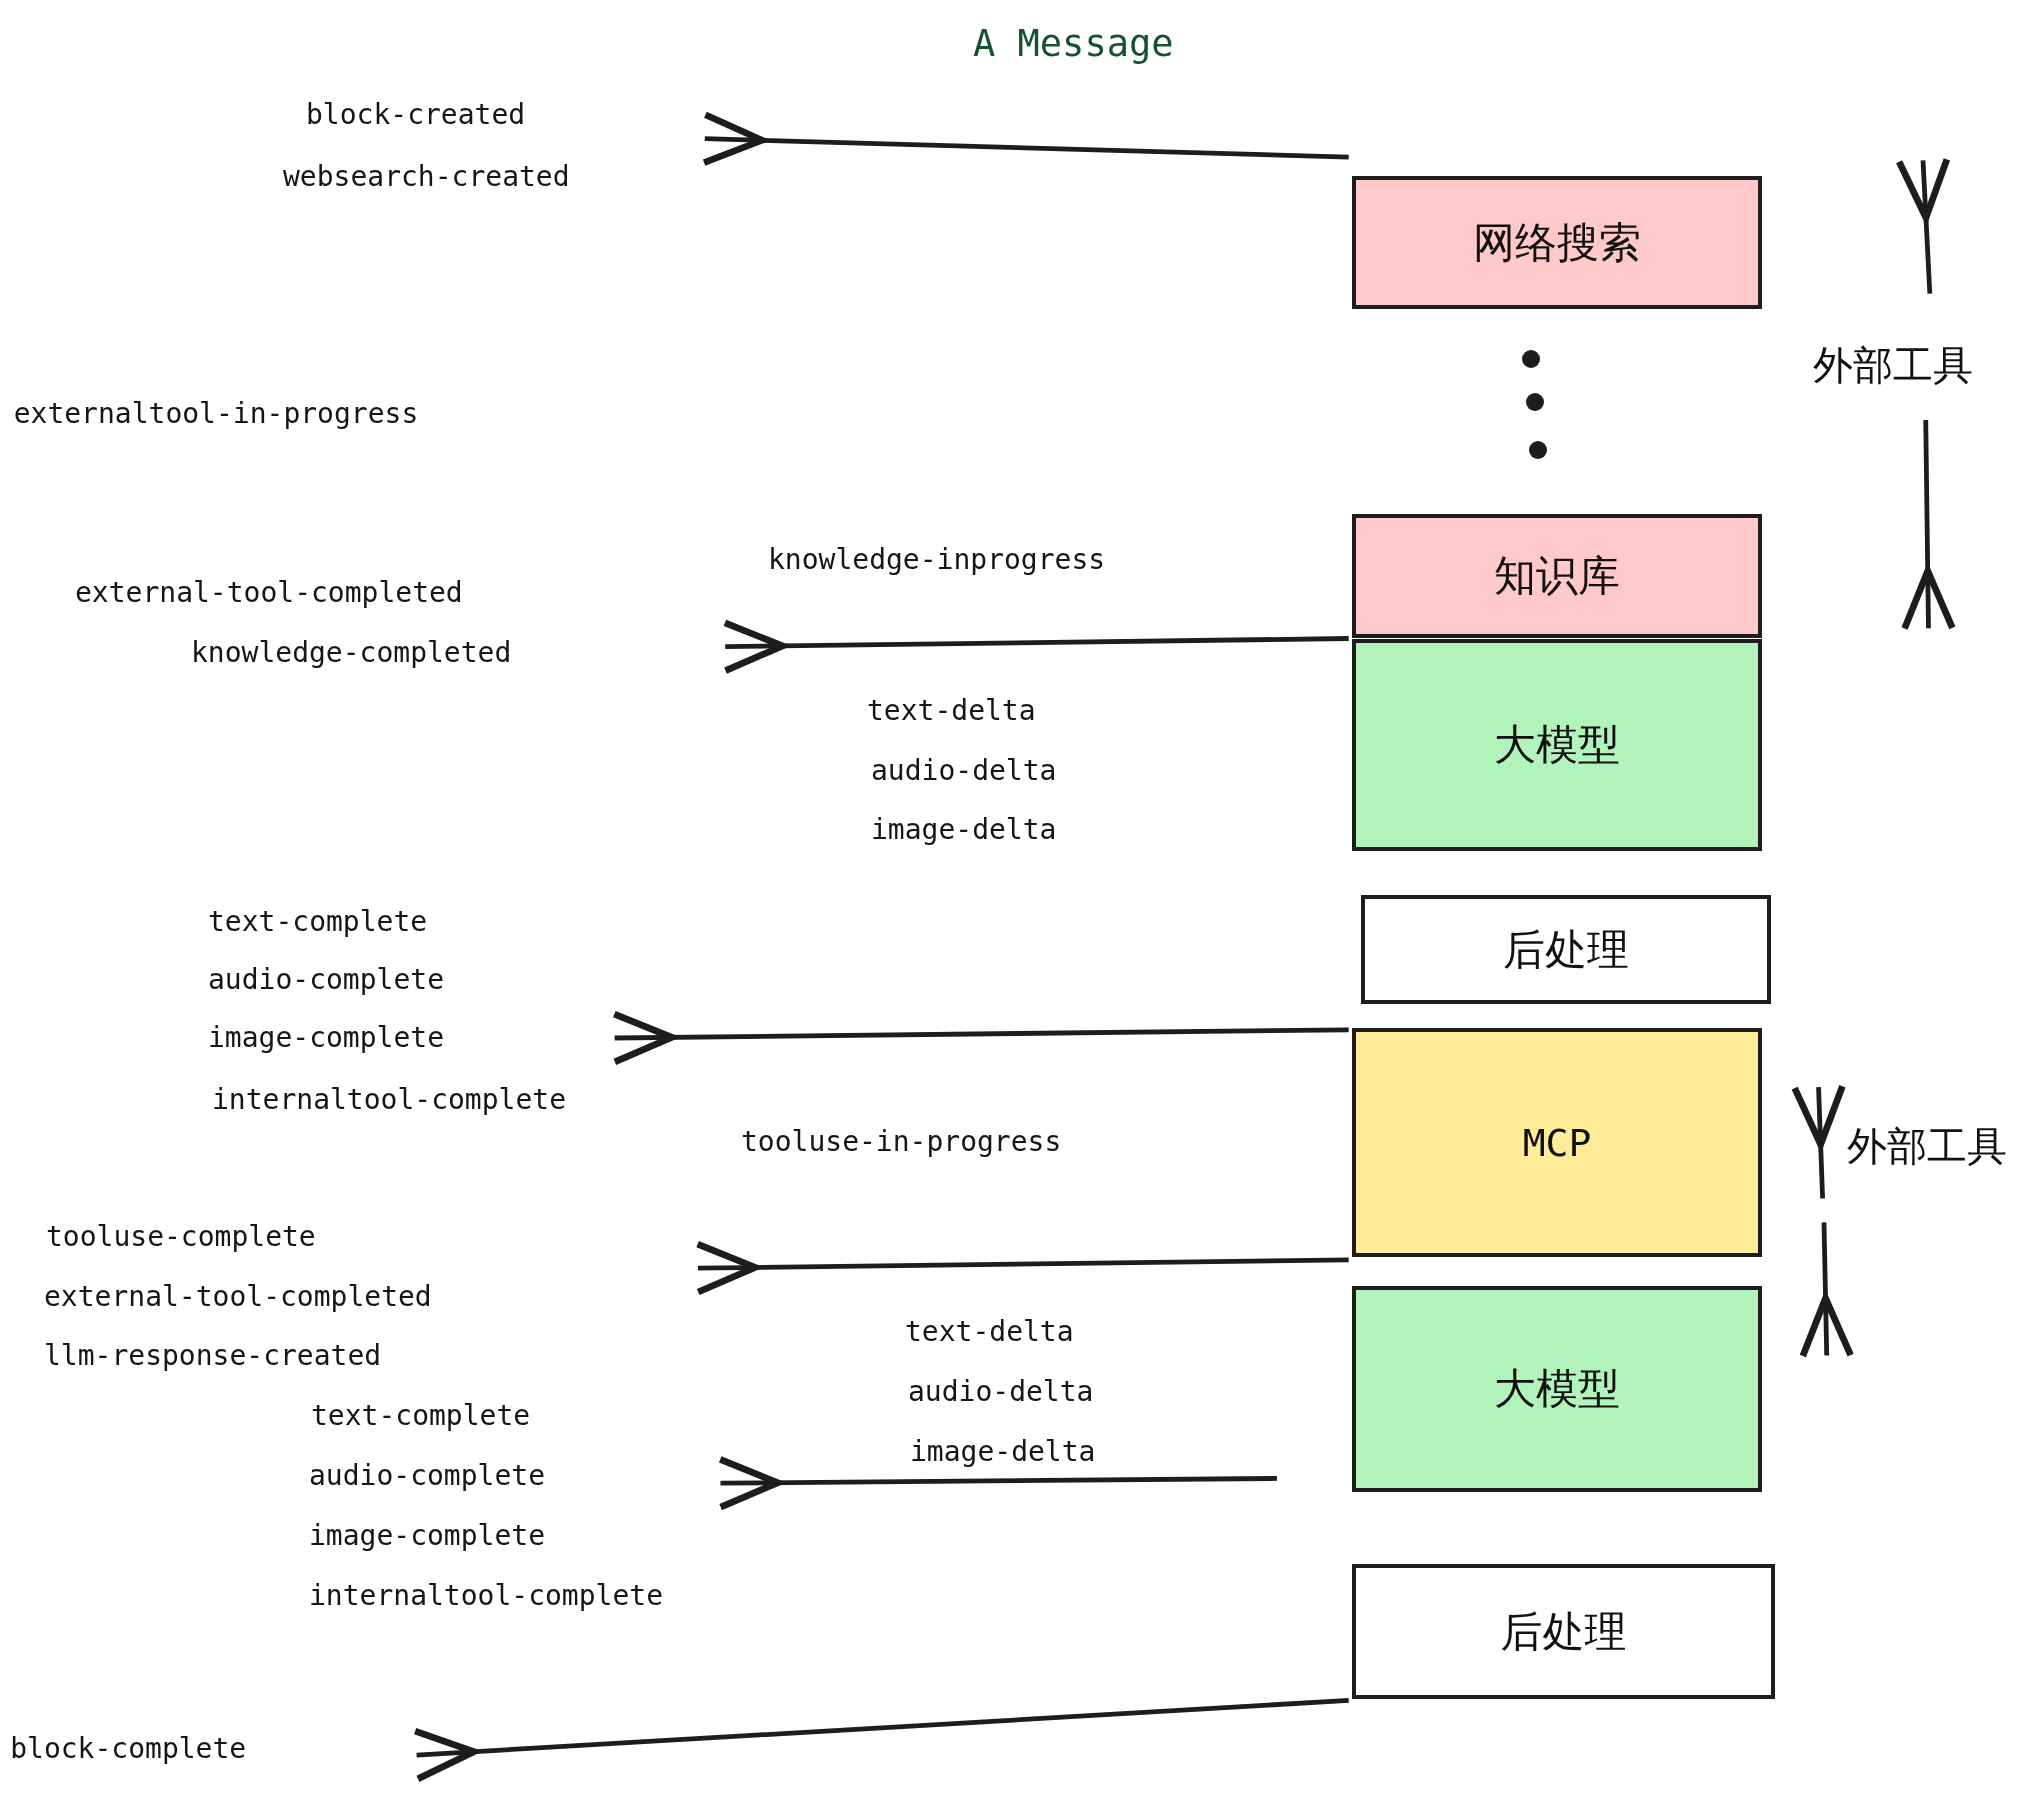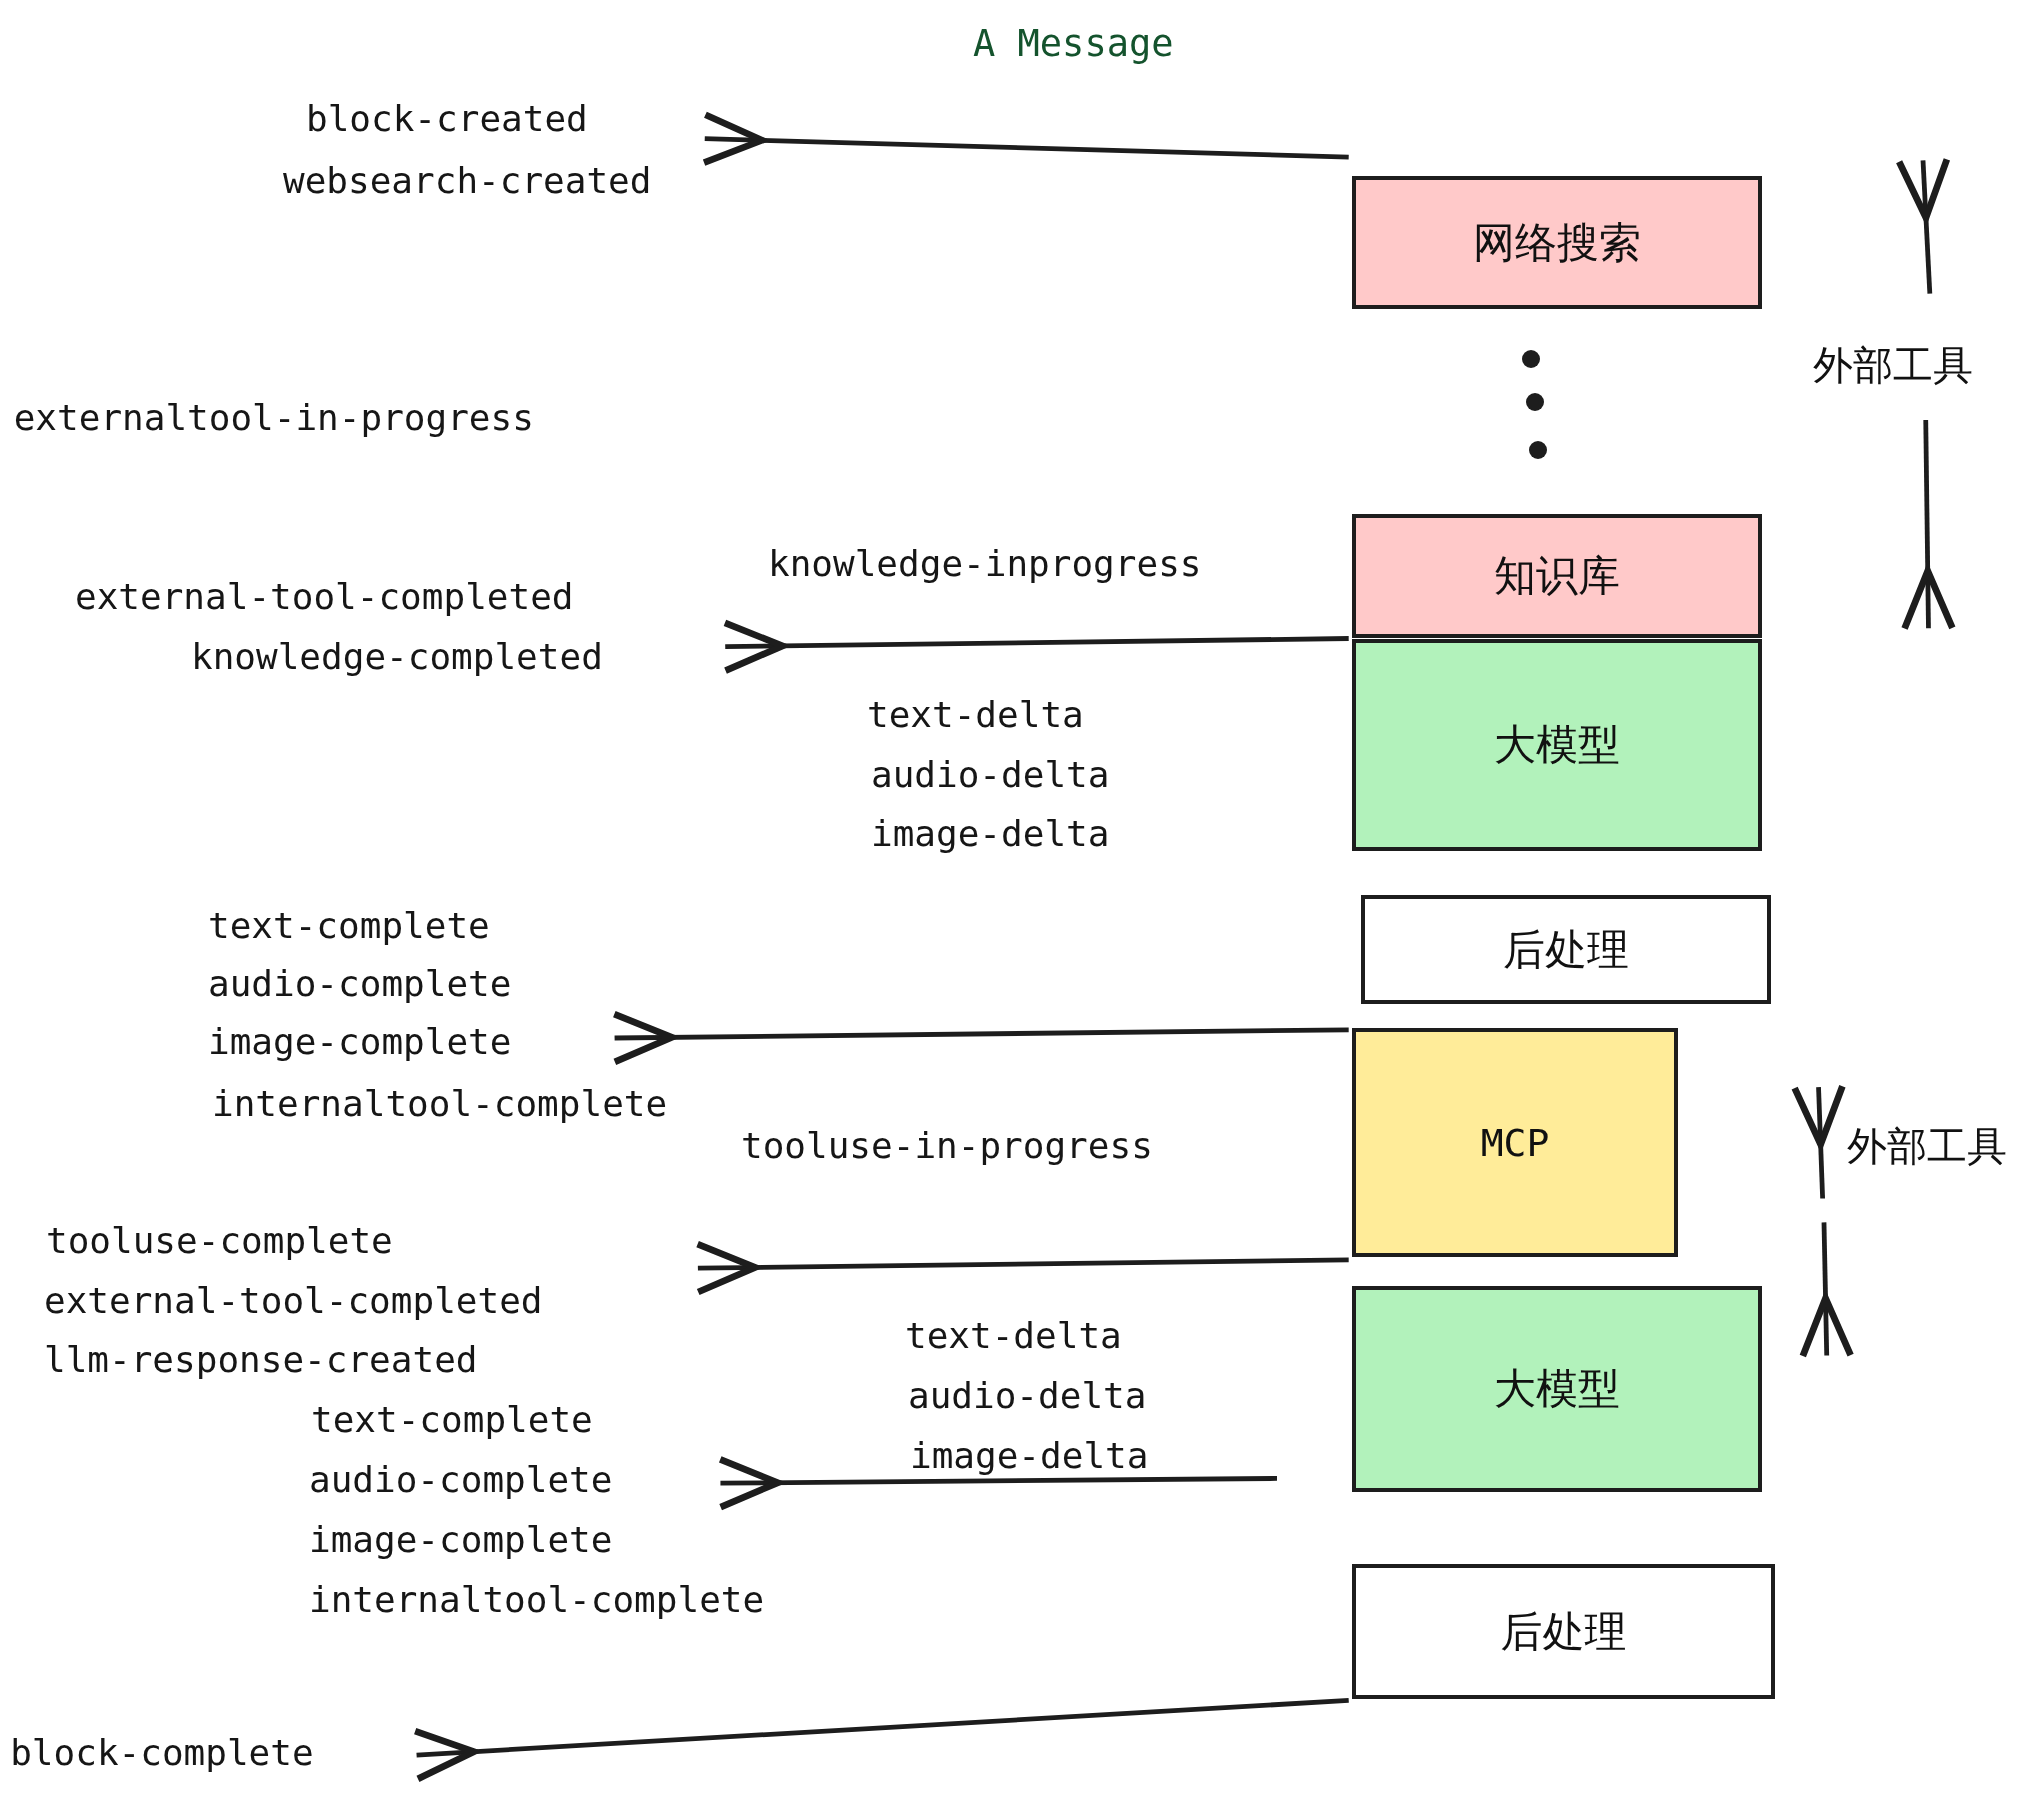--- a/index.html
+++ b/index.html
@@ -10,21 +10,21 @@
   #stage{
     position:relative;
     width:2035px;
     height:1796px;
     background:#ffffff;
     overflow:hidden;
   }
   .evt{
     position:absolute;
     font-family:"DejaVu Sans Mono","Liberation Mono",monospace;
-    font-size:36px;
+    font-size:28px;
     line-height:1;
     letter-spacing:0px;
     color:#161616;
     white-space:pre;
   }
   .title{
     position:absolute;
     font-family:"DejaVu Sans Mono","Liberation Mono",monospace;
     font-size:37px;
     color:#14532d;
@@ -113,21 +113,21 @@
   </div>
 
   <div class="box" style="left:1352px; top:639px; width:410px; height:212px; background:#B2F2BB;">
     <span>大模型</span>
   </div>
 
   <div class="box" style="left:1361px; top:895px; width:410px; height:109px; background:#FFFFFF;">
     <span>后处理</span>
   </div>
 
-  <div class="box mcp" style="left:1352px; top:1028px; width:326px; height:229px; background:#FFEC99;">
+  <div class="box mcp" style="left:1352px; top:1028px; width:410px; height:229px; background:#FFEC99;">
     <span>MCP</span>
   </div>
 
   <div class="box" style="left:1352px; top:1286px; width:410px; height:206px; background:#B2F2BB;">
     <span>大模型</span>
   </div>
 
   <div class="box" style="left:1352px; top:1564px; width:423px; height:135px; background:#FFFFFF;">
     <span>后处理</span>
   </div>

